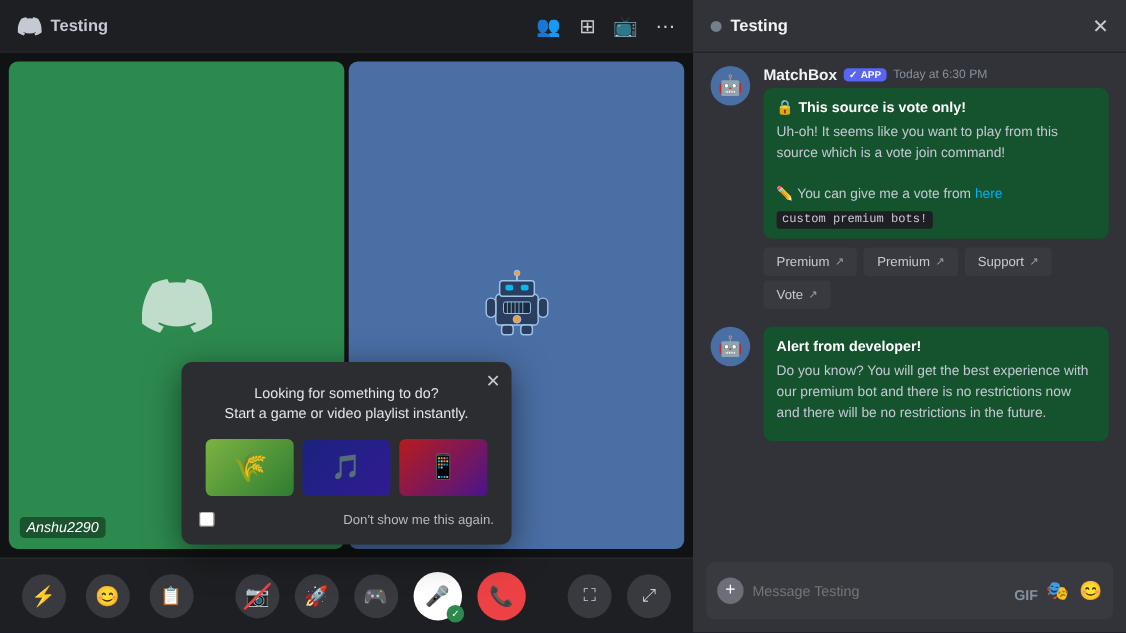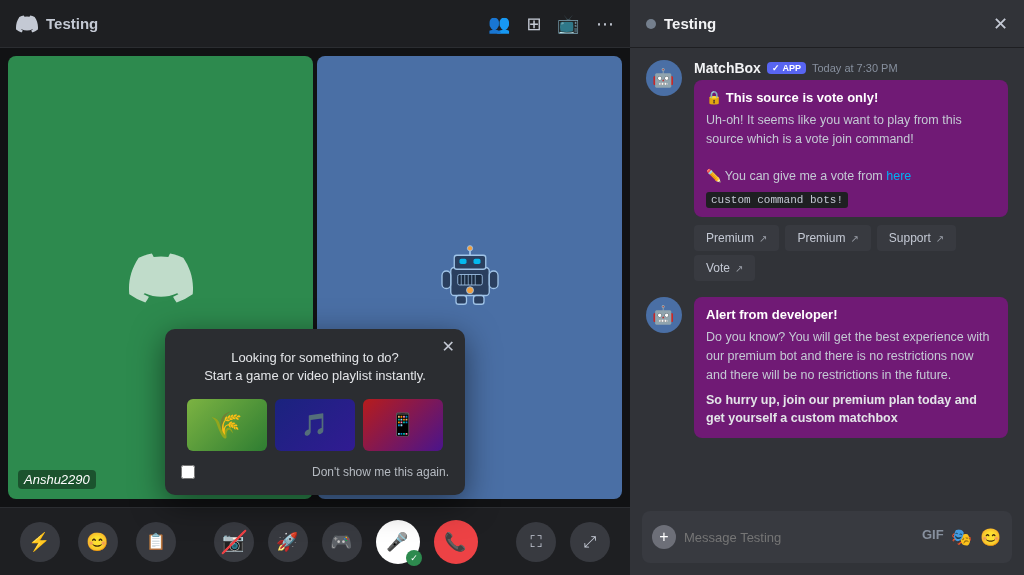--- a/index.html
+++ b/index.html
@@ -381,21 +381,21 @@
       align-items: center;
       gap: 3px;
     }
 
     .message-time {
       color: #87909e;
       font-size: 11px;
     }
 
     .message-bubble {
-      background: #701a75;
+      background: #14532d;
       border-radius: 8px;
       padding: 10px 12px;
       margin-bottom: 8px;
     }
 
     .bubble-title {
       color: #fff;
       font-size: 13px;
       font-weight: 700;
       margin-bottom: 6px;
@@ -498,21 +498,21 @@
       background: none;
       border: none;
       outline: none;
       color: #eab308;
       font-size: 13px;
     }
 
     .input-right-icons {
       display: flex;
       gap: 8px;
-      align-items: flex-start;
+      align-items: flex-end;
     }
 
     .input-icon-btn {
       background: none;
       border: none;
       cursor: pointer;
       color: #c4c9d4;
       font-size: 17px;
       display: flex;
       align-items: center;
@@ -647,34 +647,34 @@
       <div class="avatar">
         <span class="avatar-inner">🤖</span>
       </div>
       <div class="message-content">
         <div class="message-header">
           <span class="message-author">MatchBox</span>
           <span class="app-badge">
             <span>✓</span>
             <span>APP</span>
           </span>
-          <span class="message-time">Today at 7:30 PM</span>
+          <span class="message-time">Today at 6:30 PM</span>
         </div>
 
         <div class="message-bubble">
           <div class="bubble-title">🔒 This source is vote only!</div>
           <div class="bubble-text">
             Uh-oh! It seems like you want to play from this source which is a vote join command!
           </div>
           <br>
           <div class="bubble-text">
             ✏️ You can give me a vote from <a>here</a>
           </div>
           <div style="margin-top:4px;">
-            <span class="code-text">custom command bots!</span>
+            <span class="code-text">custom premium bots!</span>
           </div>
         </div>
 
         <div class="btn-row">
           <button class="action-btn">
             <span>Premium</span>
             <span class="ext-icon">↗</span>
           </button>
           <button class="action-btn">
             <span>Premium</span>
@@ -695,21 +695,20 @@
     </div>
 
     <div class="message-group">
       <div class="avatar">
         <span class="avatar-inner">🤖</span>
       </div>
       <div class="message-content">
         <div class="message-bubble">
           <div class="bubble-title">Alert from developer!</div>
           <div class="message-plain">Do you know? You will get the best experience with our premium bot and there is no restrictions now and there will be no restrictions in the future.</div>
-          <div class="message-bold">So hurry up, join our premium plan today and get yourself a custom matchbox</div>
         </div>
 
       </div>
     </div>
 
   </div>
 
   <div class="chat-input-bar">
     <button class="input-add-btn">+</button>
     <input class="chat-input" type="text" placeholder="Message Testing" style="">

